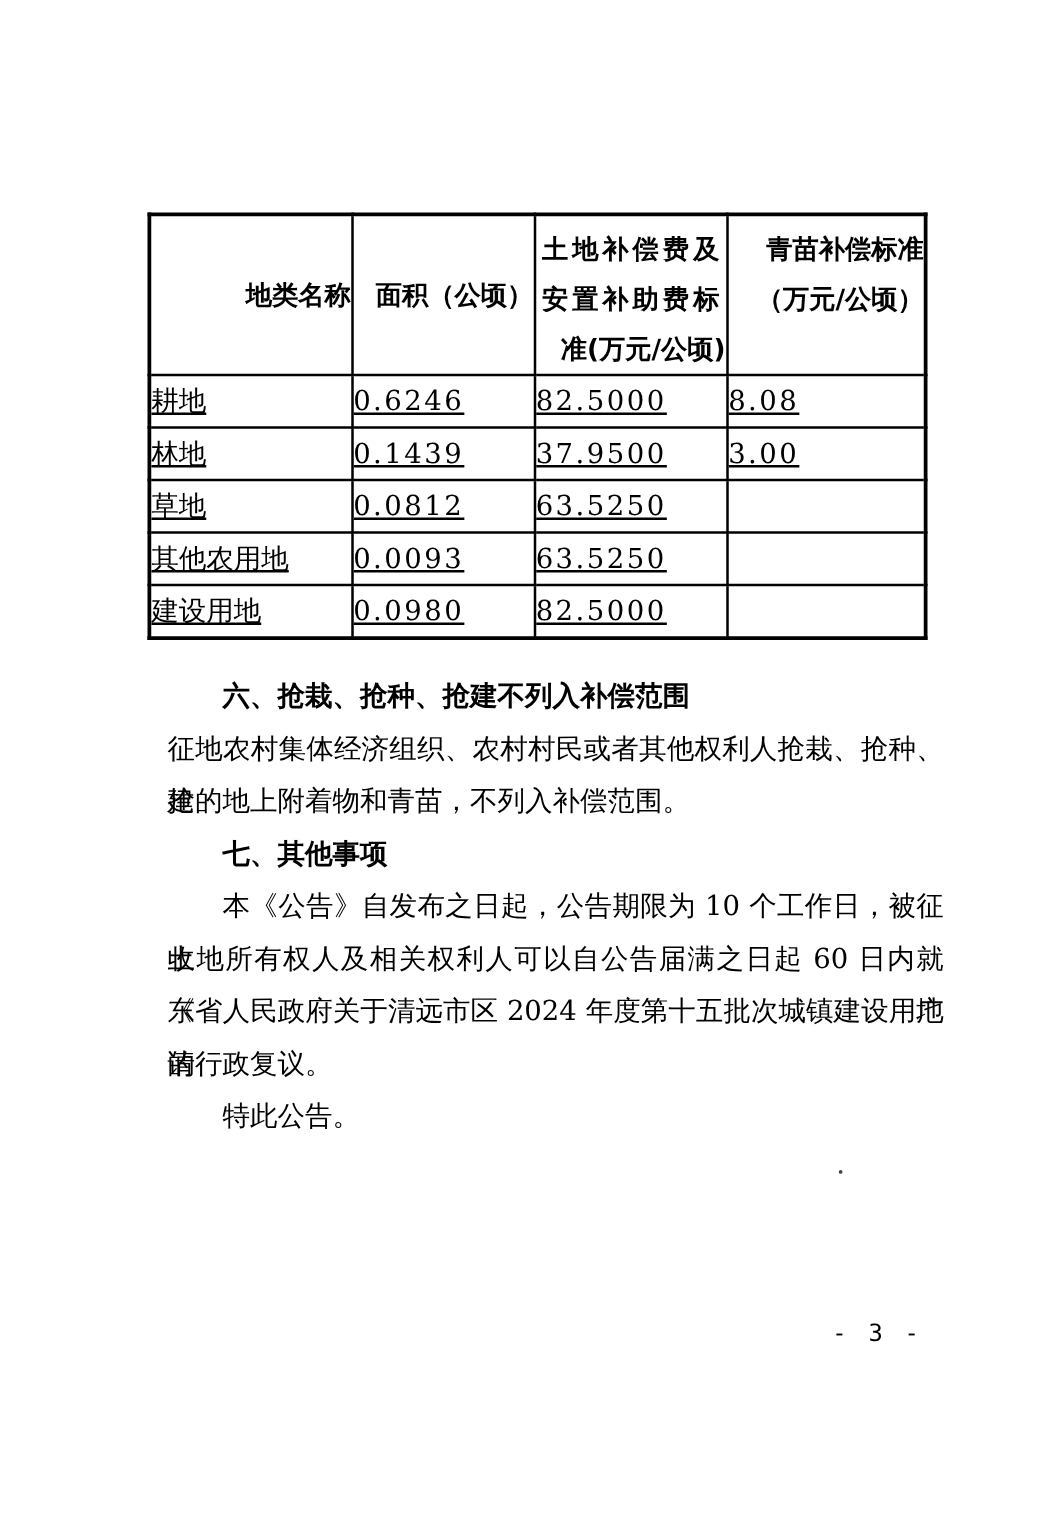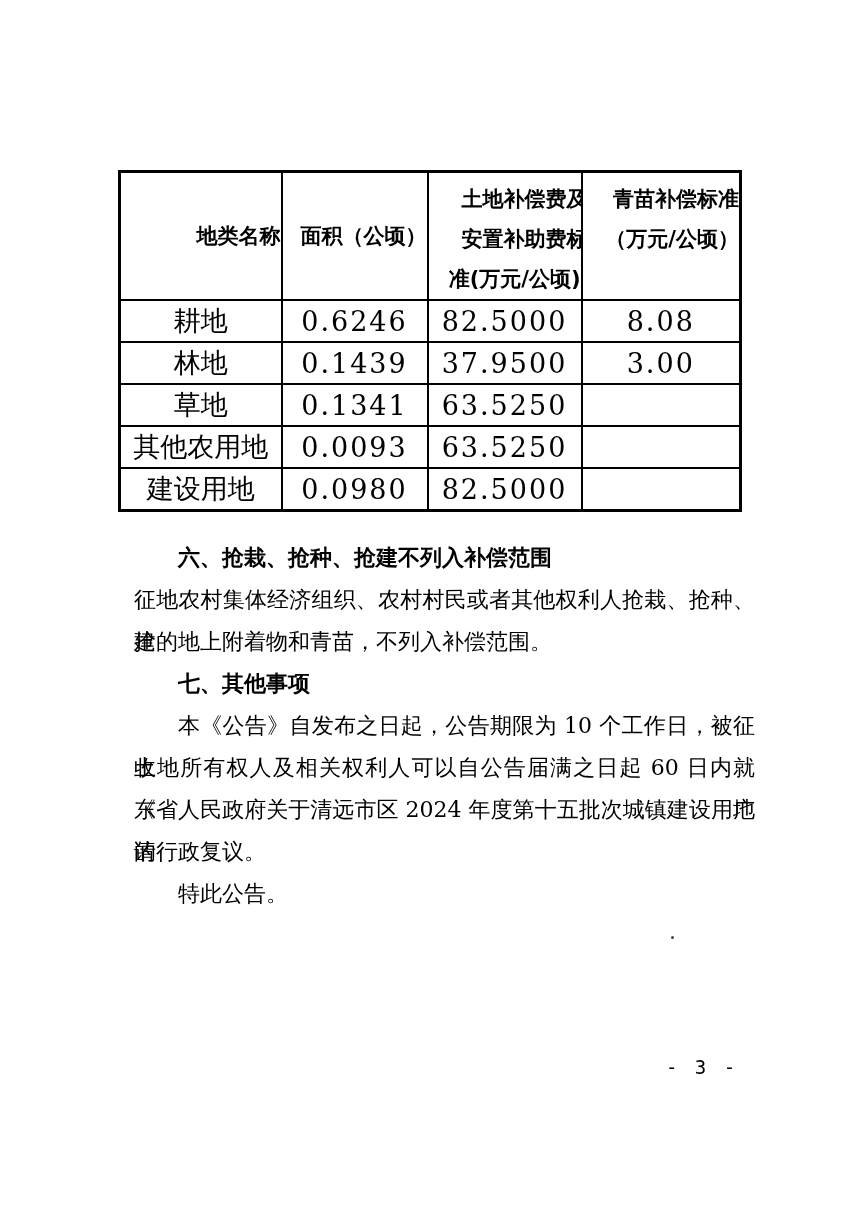--- a/index.html
+++ b/index.html
@@ -34,27 +34,27 @@
     height: 118px;
     font-family: "DejaVu Sans", "Liberation Sans", sans-serif;
     font-weight: bold;
     font-size: 21px;
     text-align: center;
   }
   .comp-table th.v-mid { vertical-align: middle; }
   .comp-table th.v-top { vertical-align: top; }
   .hline { line-height: 40px; height: 40px; white-space: nowrap; text-align: right; }
   th.v-top .hline-wrap { padding-top: 6px; }
-  th .jl { text-align: justify; text-align-last: justify; padding: 0 5px; margin-left: 28px; }
+  th .jl { text-align: justify; text-align-last: justify; padding: 0 5px; }
   .comp-table td {
     height: 40px;
-    font-size: 27px;
-    text-align: center;
+    font-size: 22px;
     vertical-align: middle;
     white-space: nowrap;
+    text-decoration: underline;
   }
   .comp-table td.num { letter-spacing: 2px; }
 
   
   .textblock {
     position: absolute;
     left: 134px; top: 537px;
     width: 621px;
   }
   .tline {
@@ -131,21 +131,21 @@
       <td class="num">8.08</td>
     </tr>
     <tr>
       <td>林地</td>
       <td class="num">0.1439</td>
       <td class="num">37.9500</td>
       <td class="num">3.00</td>
     </tr>
     <tr>
       <td>草地</td>
-      <td class="num">0.1341</td>
+      <td class="num">0.0812</td>
       <td class="num">63.5250</td>
       <td class="num"></td>
     </tr>
     <tr>
       <td>其他农用地</td>
       <td class="num">0.0093</td>
       <td class="num">63.5250</td>
       <td class="num"></td>
     </tr>
     <tr>

